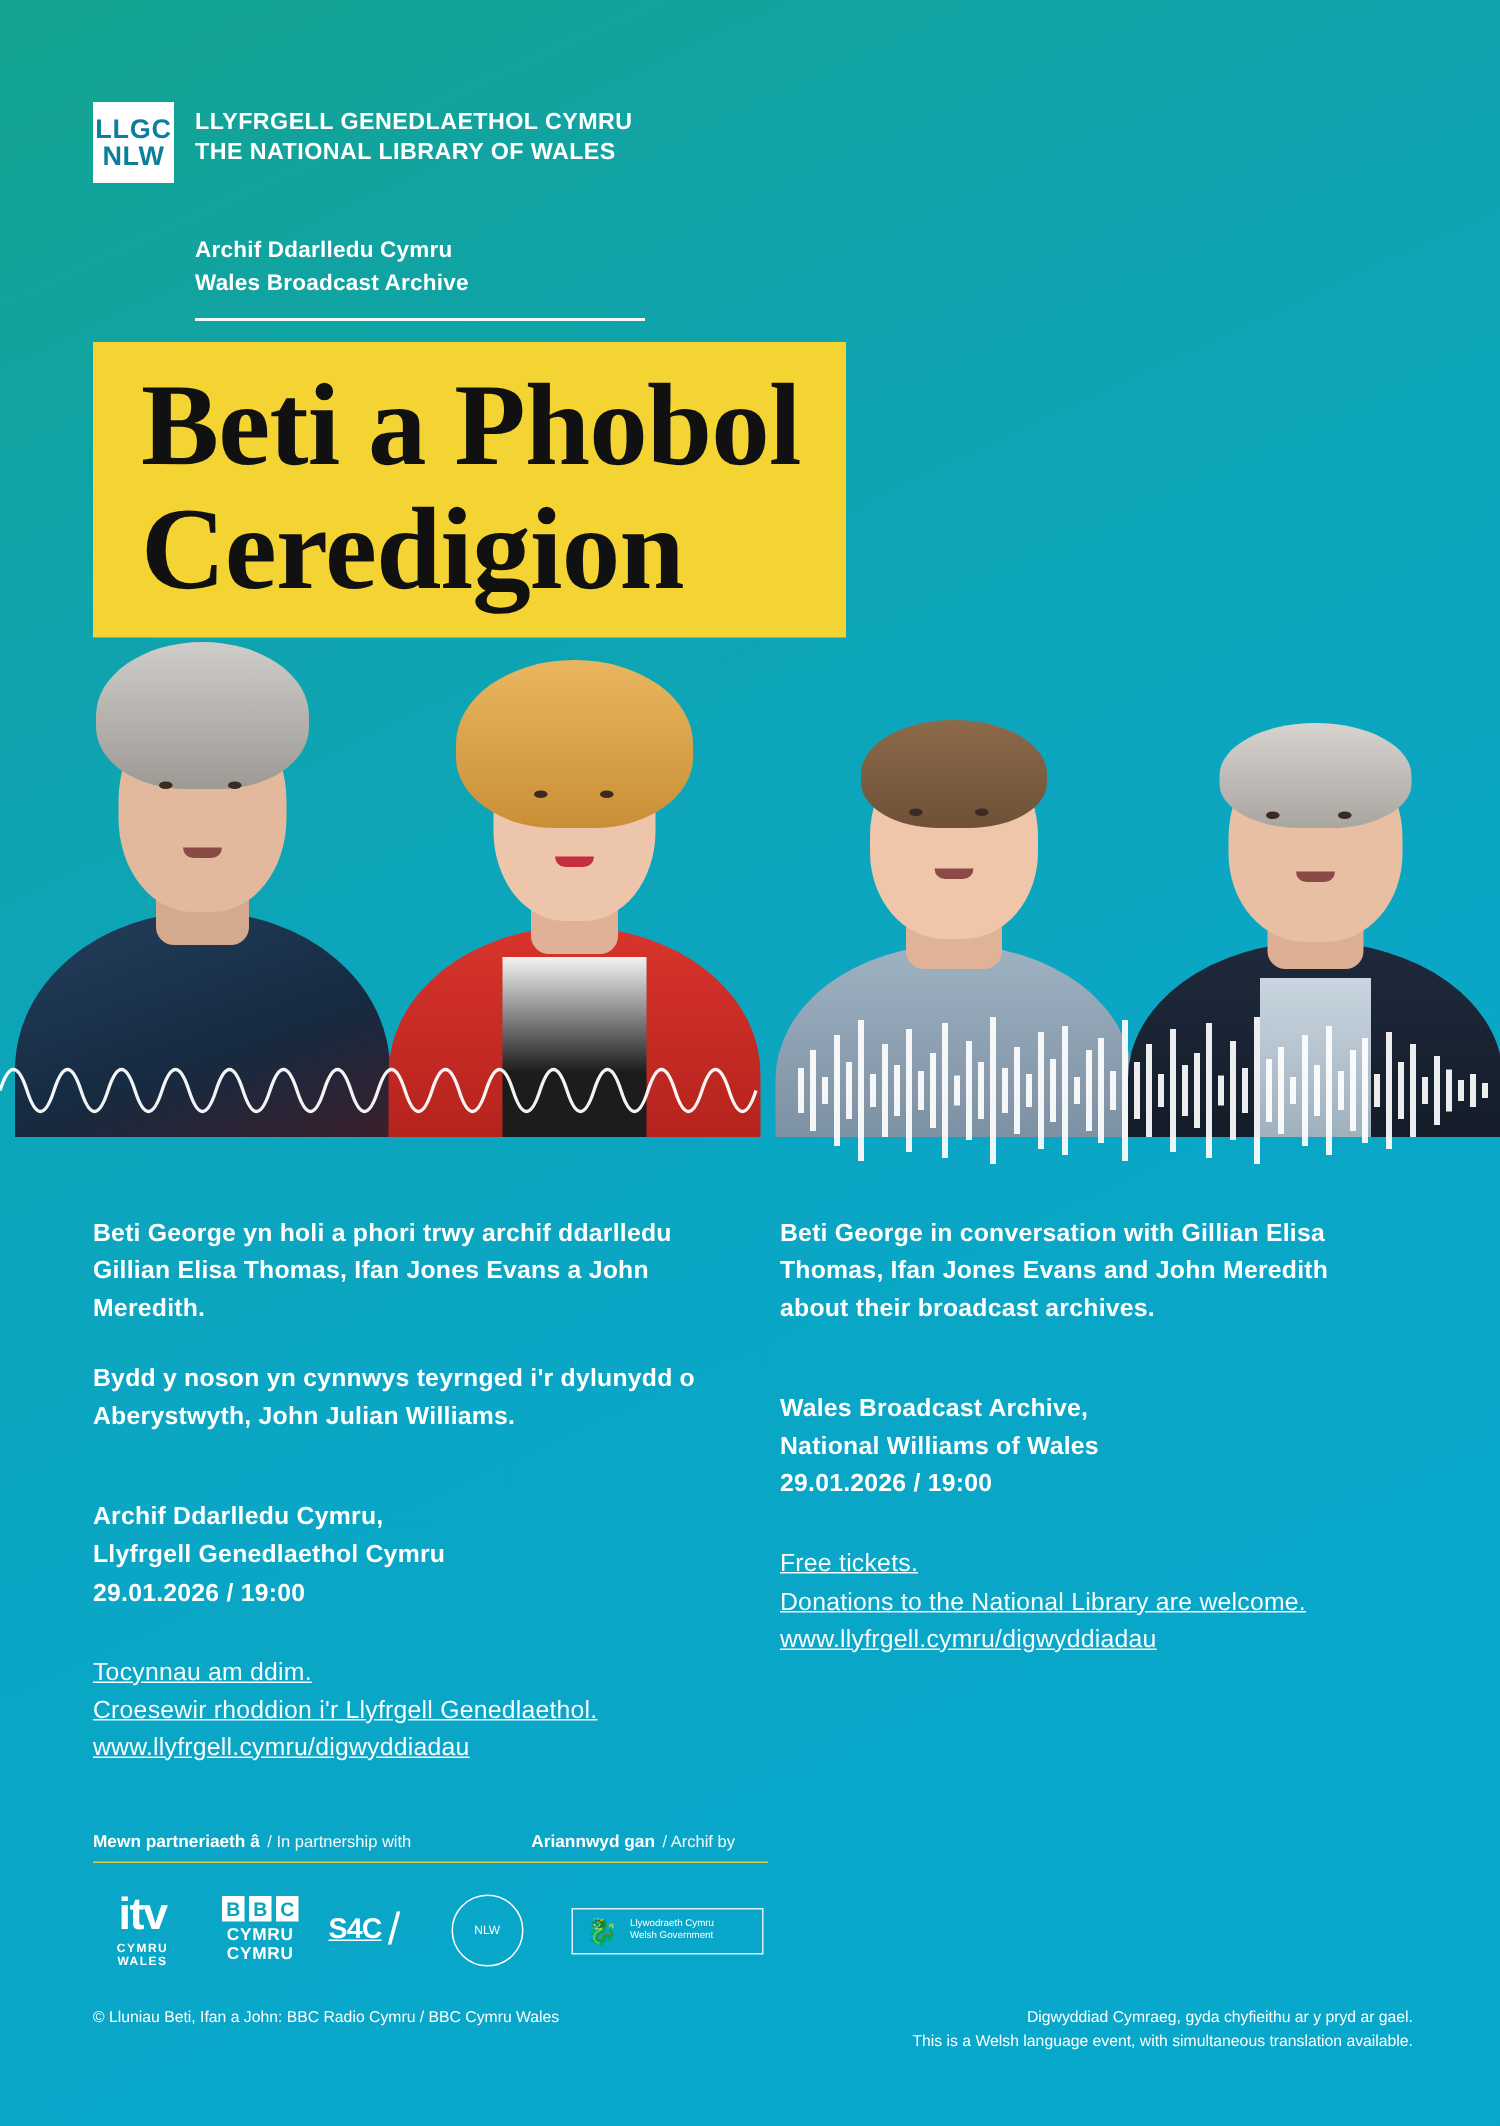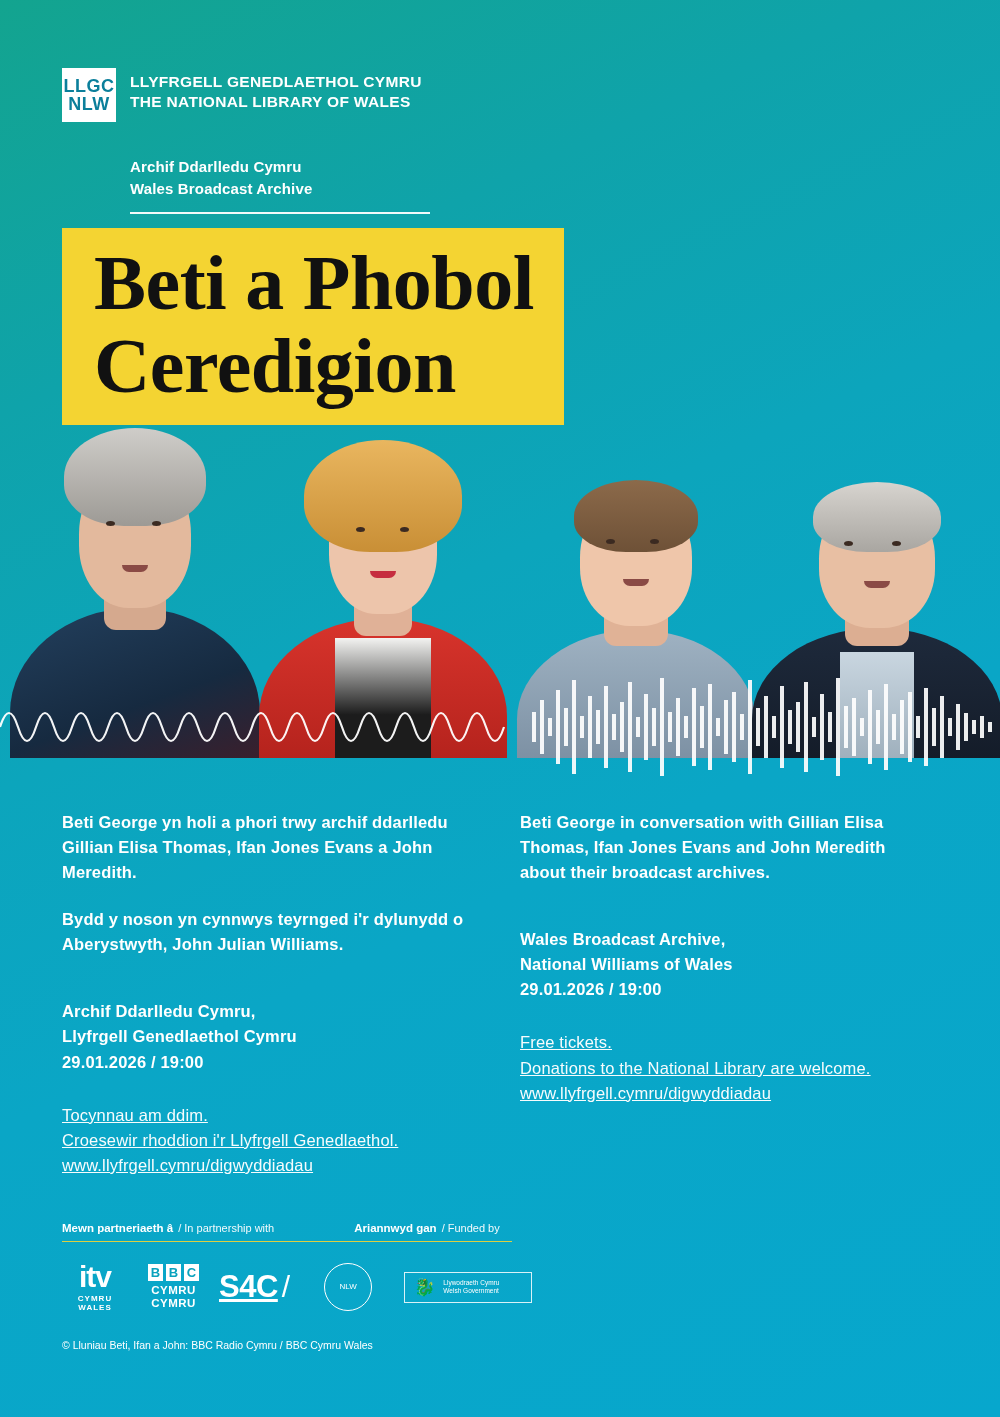--- a/index.html
+++ b/index.html
@@ -245,21 +245,21 @@
   .bbc-sub {
     font-size: 11.5px;
     font-weight: bold;
     line-height: 1.1;
     margin-top: 3px;
     letter-spacing: 0.5px;
   }
   .s4c-logo {
     color: #ffffff;
     font-weight: bold;
-    font-size: 31px;
+    font-size: 19px;
     letter-spacing: -0.5px;
     text-decoration: underline;
   }
   .s4c-slash { color: #ffffff; font-size: 30px; font-weight: 300; margin-left: 4px;}
   .crest {
     width: 46px; height: 46px;
     border: 1.5px solid #ffffff;
     border-radius: 50%;
     display: flex; align-items: center; justify-content: center;
     color: #ffffff;
@@ -475,21 +475,21 @@
   </div>
 
   <div class="partners">
     <div class="partner-labels">
       <div class="grp">
         <span class="lbl-bold">Mewn partneriaeth â</span>
         <span class="lbl-light">/ In partnership with</span>
       </div>
       <div class="grp">
         <span class="lbl-bold">Ariannwyd gan</span>
-        <span class="lbl-light">/ Funded by</span>
+        <span class="lbl-light">/ Archif by</span>
       </div>
     </div>
     <div class="partner-rule"></div>
 
     <div class="logo-row2">
       <div class="itv-logo">
         <div class="itv-word">itv</div>
         <div class="itv-sub">CYMRU WALES</div>
       </div>
 
@@ -519,15 +519,19 @@
         <span>
           <span style="display:block">Llywodraeth Cymru</span>
           <span style="display:block">Welsh Government</span>
         </span>
       </div>
     </div>
   </div>
 
   <div class="footer">
     <div class="left">© Lluniau Beti, Ifan a John: BBC Radio Cymru / BBC Cymru Wales</div>
+    <div class="right">
+      <div>Digwyddiad Cymraeg, gyda chyfieithu ar y pryd ar gael.</div>
+      <div>This is a Welsh language event, with simultaneous translation available.</div>
+    </div>
   </div>
 
 </div>
 
 </body></html>

